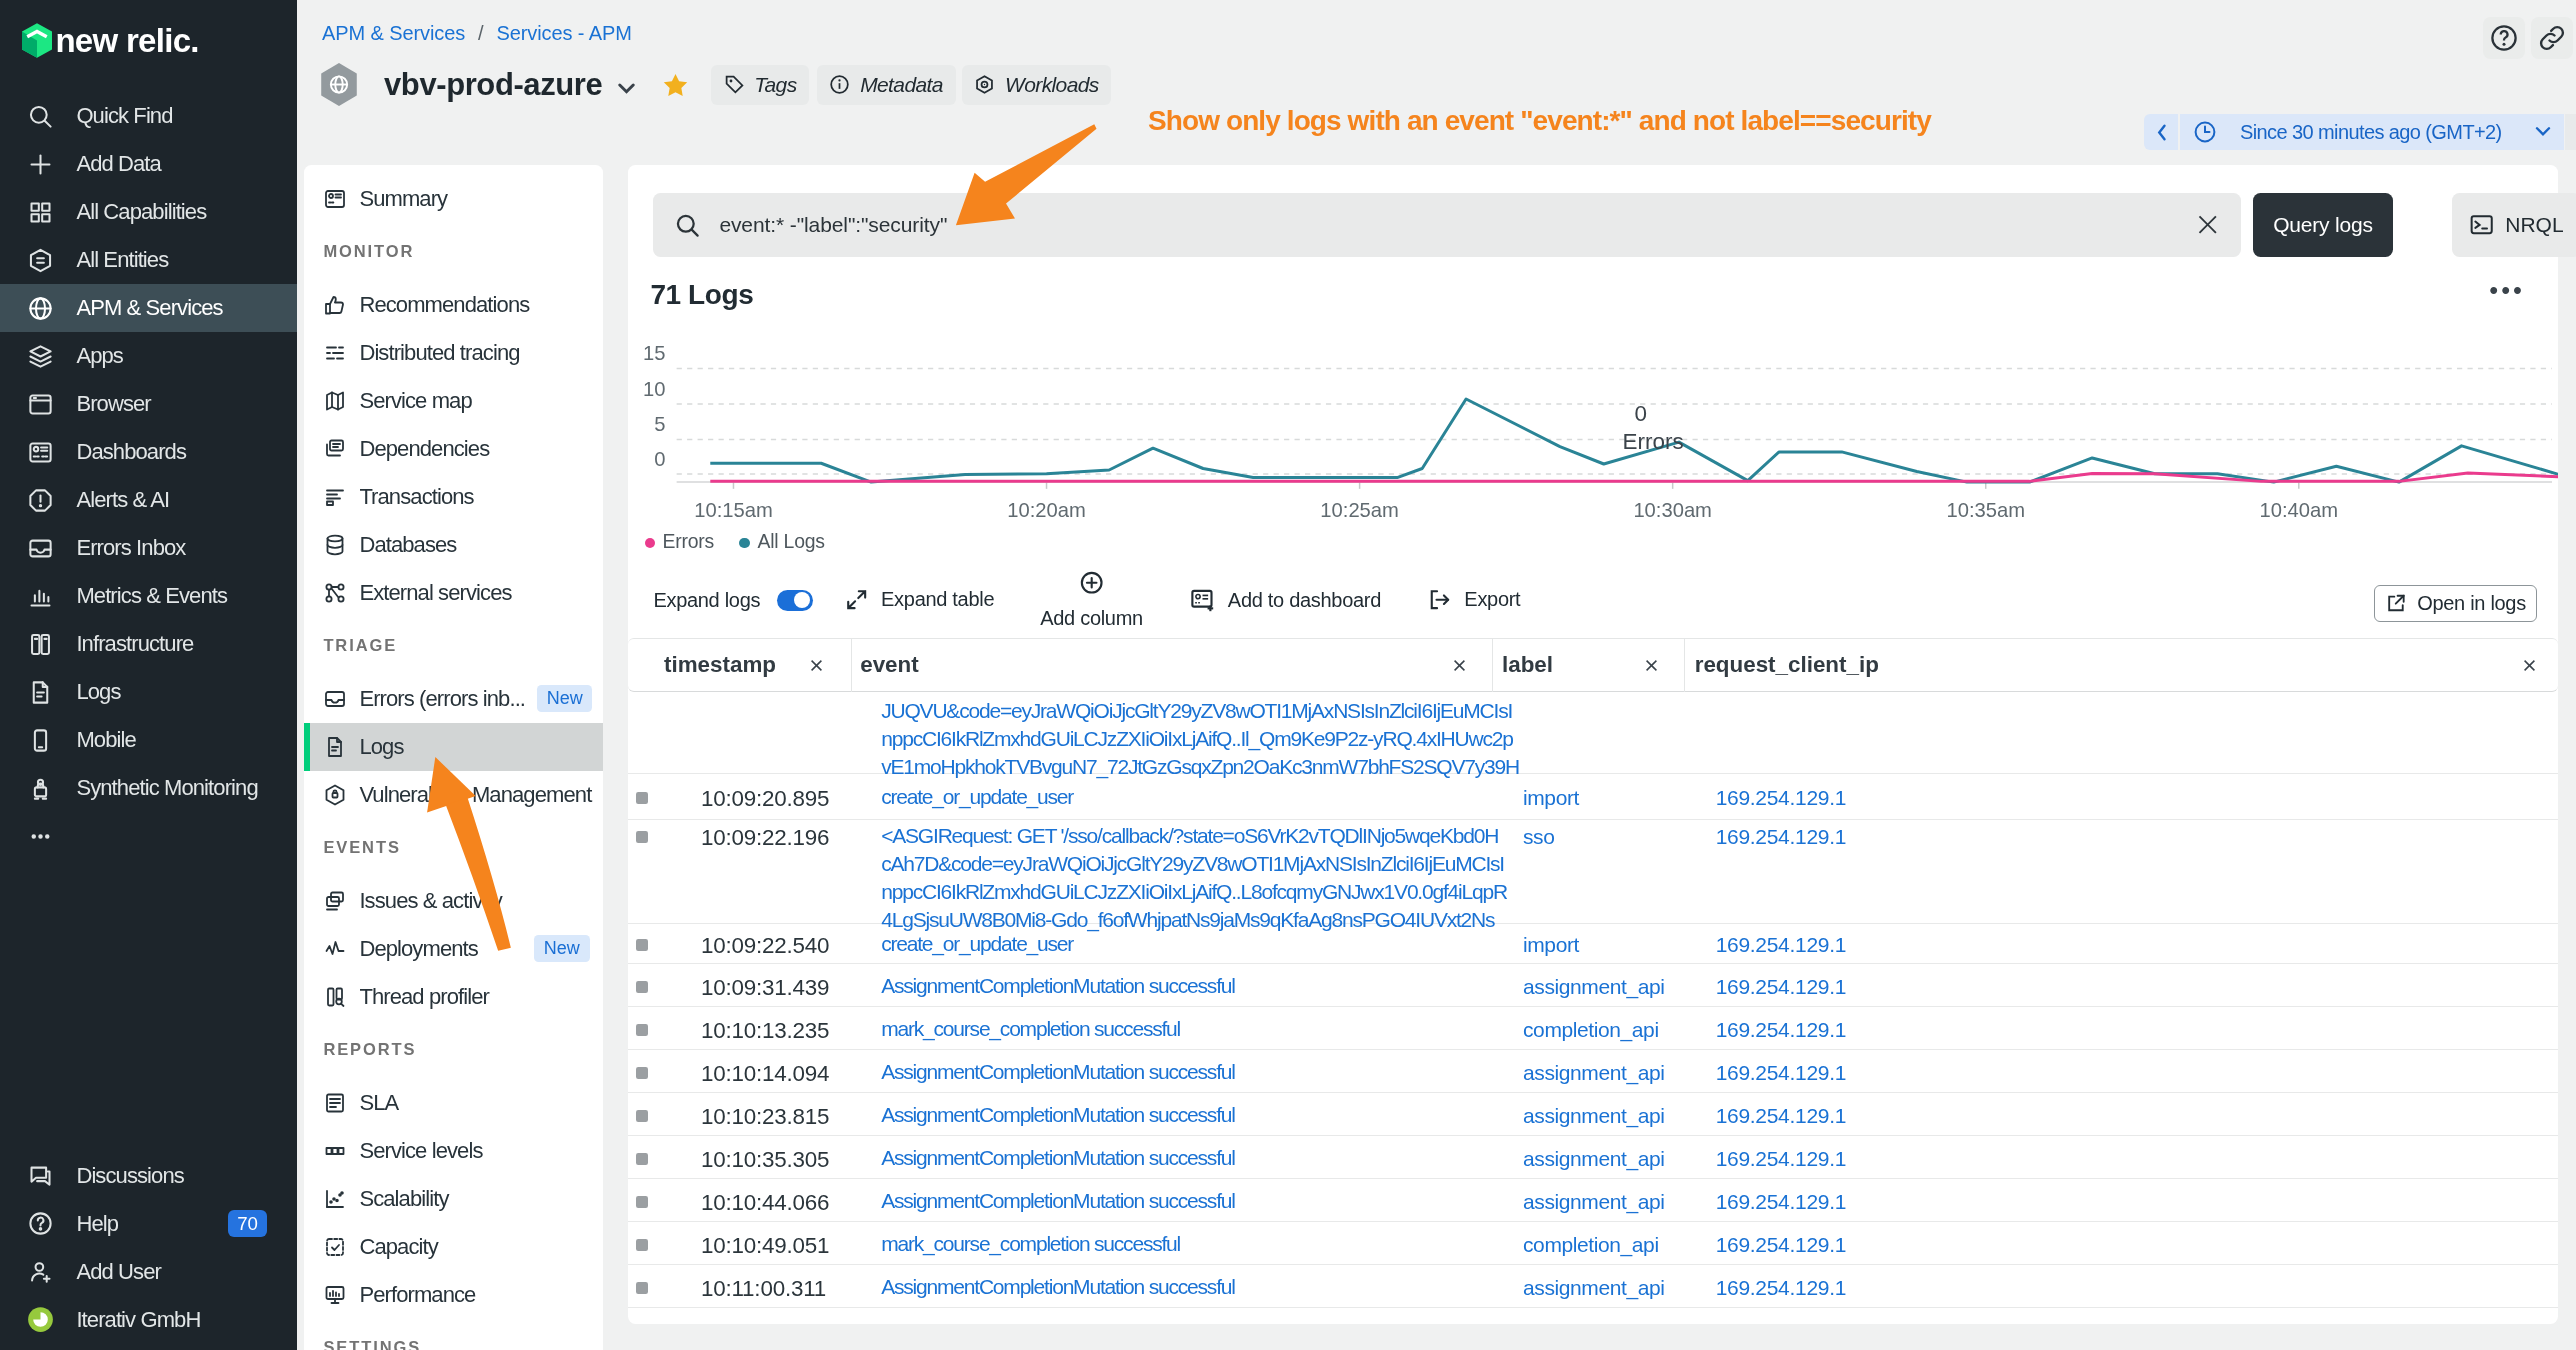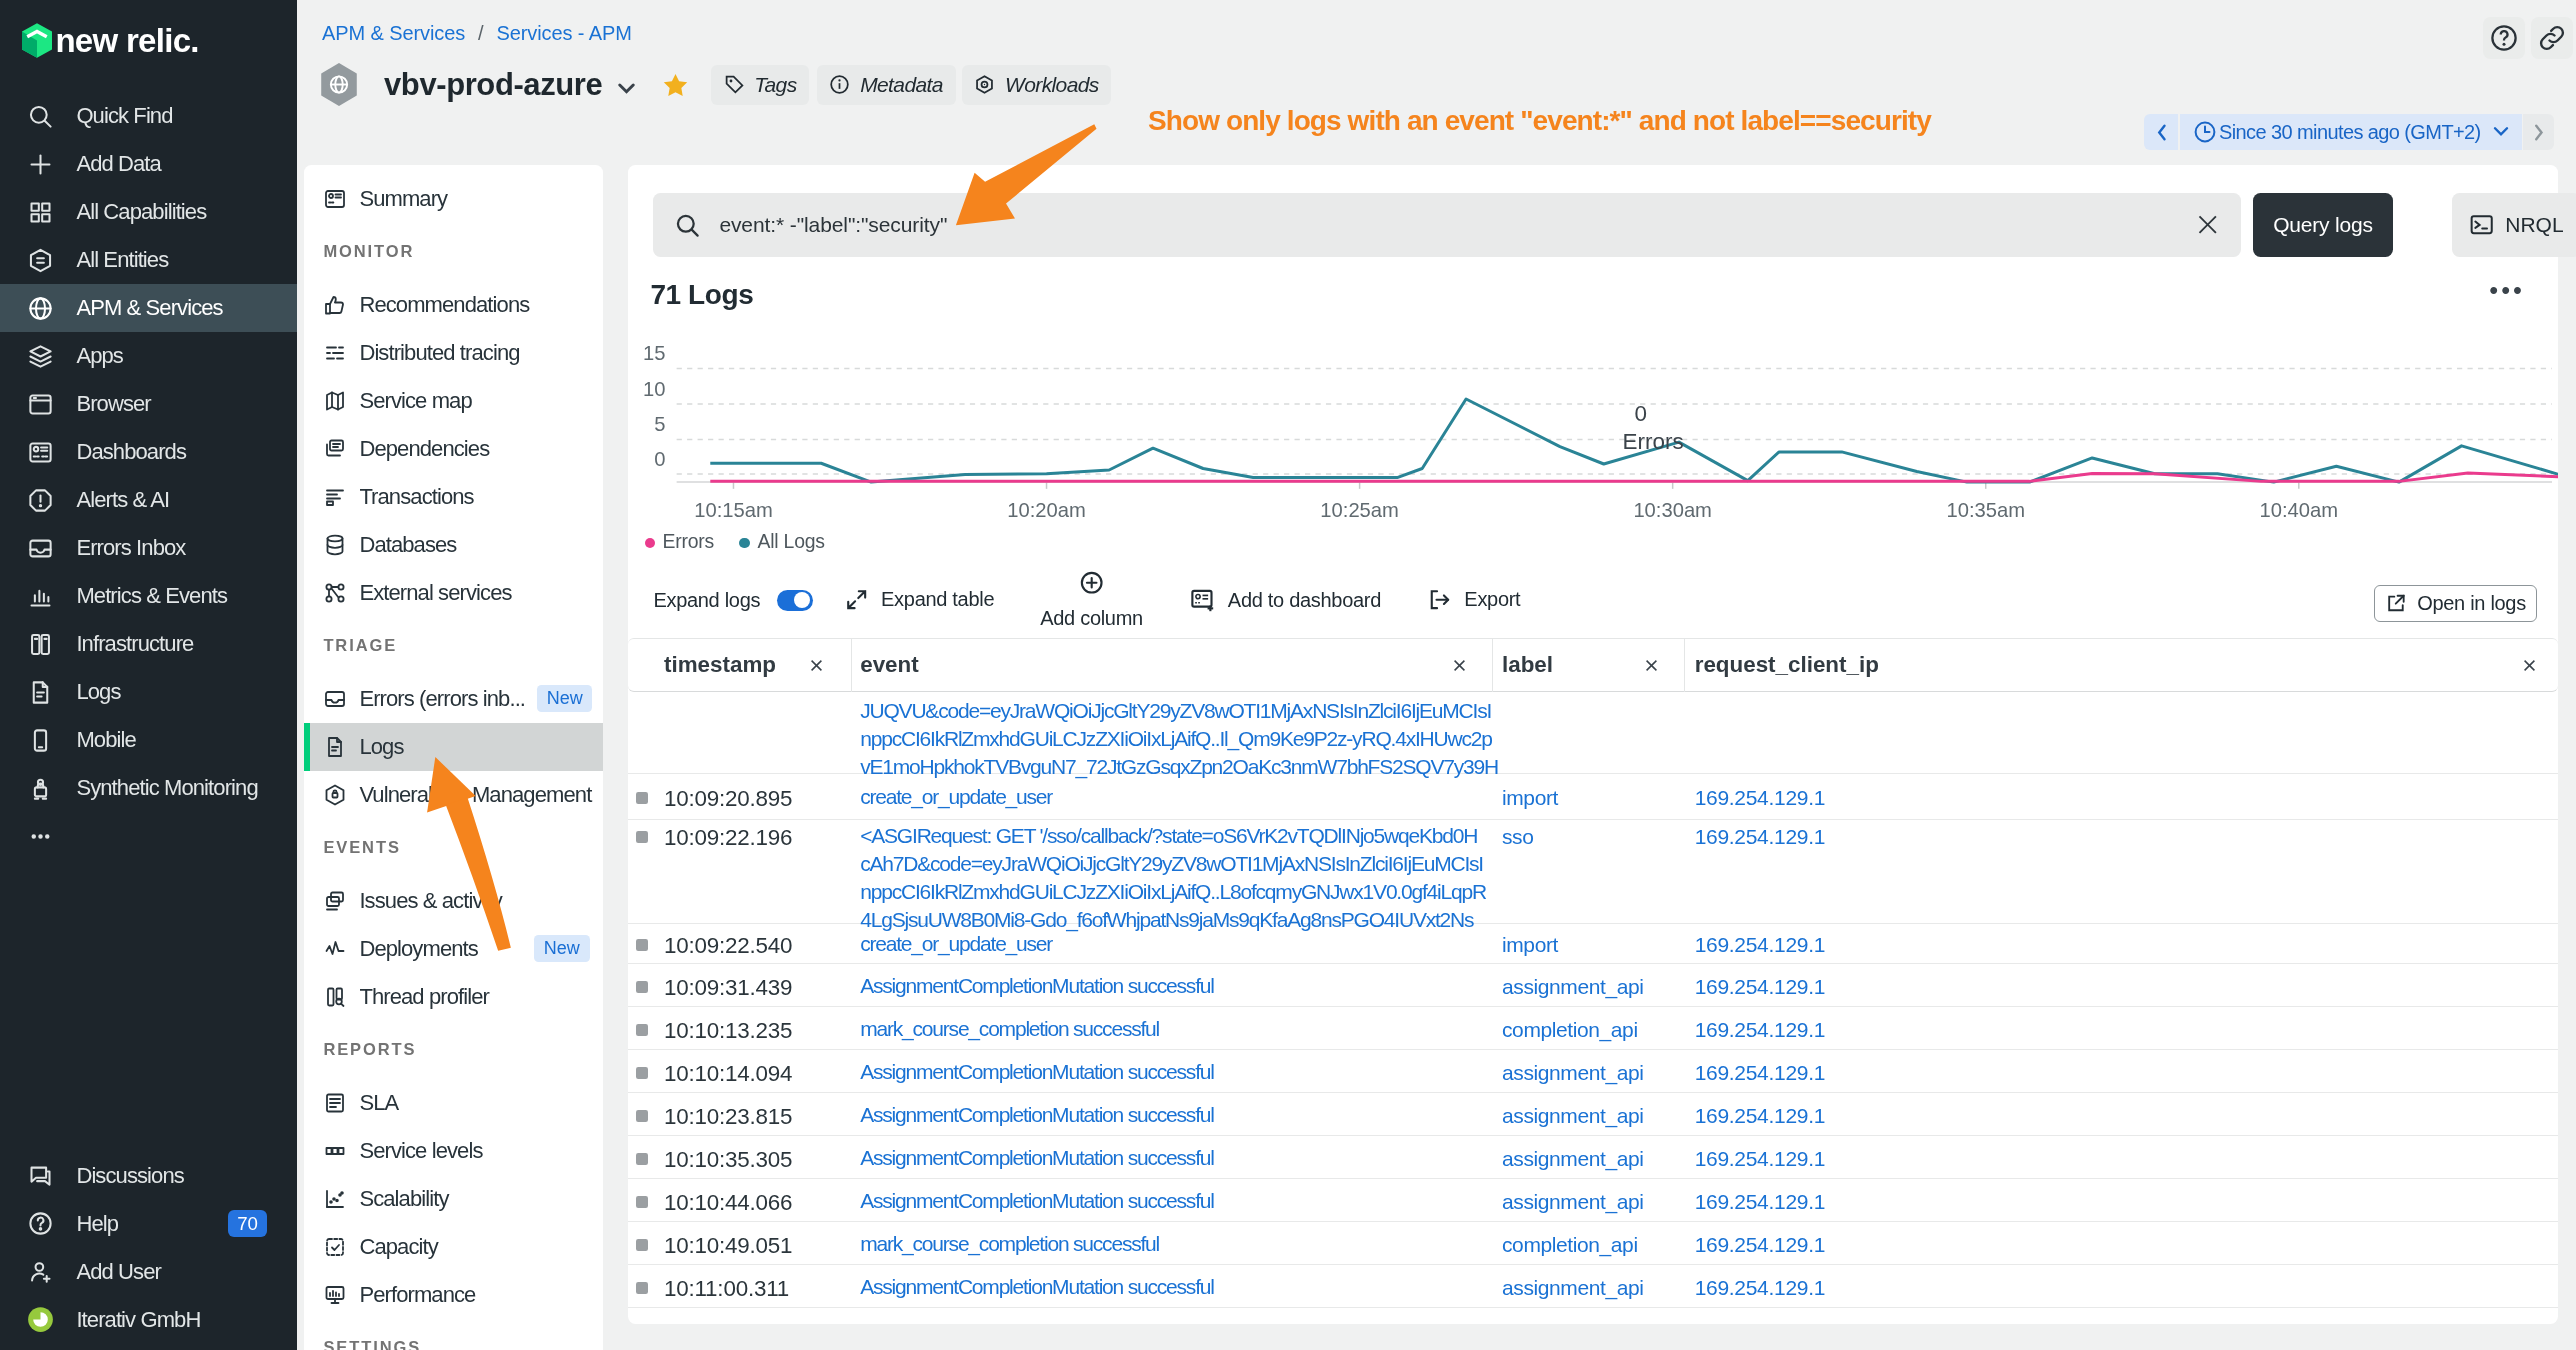--- a/index.html
+++ b/index.html
@@ -31,21 +31,21 @@
   .breadcrumb { position:absolute; left:322px; top:22.4px; font-size:20px; color:#5c656b; letter-spacing:-0.1px; }
   .breadcrumb a { color:#1a72d4; text-decoration:none; cursor:pointer; }
   .entity-row { position:absolute; left:319px; top:62px; height:45px; display:flex; align-items:center; }
   .entity-title { font-size:31px; font-weight:bold; color:#1f282e; margin-left:25px; letter-spacing:-0.4px; }
   .hdr-btn { display:inline-flex; align-items:center; gap:9.7px; height:40px; padding:0 12.7px; background:#e8eaea; border-radius:6px; font-size:21px; letter-spacing:-0.6px; color:#222b31; cursor:pointer;font-style:italic; }
   .iconbtn { position:absolute; width:42px; height:42px; background:#eaeceb; border-radius:7.5px; display:flex; align-items:center; justify-content:center; cursor:pointer; }
 
   .timepicker { position:absolute; left:2144px; top:114px; height:36px; display:flex; white-space:nowrap; }
   .tp-seg { background:#dbe7f9; display:flex; align-items:center; justify-content:center; cursor:pointer; }
   .tp-prev { width:34px; border-radius:6px 0 0 6px; margin-right:1.5px; }
-  .tp-main { padding:0 12px 0 13.5px; gap:2px; }
+  .tp-main { padding:0 12px 0 13.5px; gap:23px; }
   .tp-label { color:#1965c6; font-size:20px; letter-spacing:-0.6px; }
   .tp-next { width:31px; background:#e8eaeb; border-radius:0 6px 6px 0; margin-left:1.5px; }
 
   .annotation-text { position:absolute; left:1148px; top:105px; font-size:28px; font-weight:bold; color:#f5841d; letter-spacing:-0.9px; white-space:nowrap; }
 
   
   .card { position:absolute; left:628px; top:165px; width:1930px; height:1159px; background:#ffffff; border-radius:7.5px; z-index:1; }
   .searchbox { position:absolute; left:25.4px; top:28px; width:1588px; height:64px; background:#e9eaea; border-radius:7.5px; display:flex; align-items:center; }
   .search-text { font-size:21px; color:#2c3439; margin-left:18px; letter-spacing:-0.1px; }
   .search-clear { position:absolute; right:21px; top:19.4px; width:25.4px; height:25.4px; cursor:pointer; }
@@ -69,21 +69,21 @@
   .tbl-head { display:flex; height:54px; border-top:0.7px solid #e4e6e6; border-bottom:0.7px solid #d8dadb; align-items:center; font-weight:bold; font-size:22.4px; color:#323b42;border-radius:6px; }
   .th { position:relative; height:54px; display:flex; align-items:center; }
   .th .xw { margin-left:auto; cursor:pointer; display:flex; align-items:center; }
   .th-div { border-right:0.7px solid #e4e6e6; }
   .col-ts { width:224px; padding-left:36px; }
   .col-ev { width:641px; padding-left:8.2px; }
   .col-lb { width:192px; padding-left:9px; }
   .col-ip { flex:1; padding-left:9.7px; padding-right:18px; }
   .tbl-row { display:flex; border-bottom:0.7px solid #e8e9e9; position:relative; }
   .cell { font-size:21px; }
-  .cell-ts { width:224px; color:#2b353b; padding-left:36px; font-size:22.4px; letter-spacing:-0.2px; }
+  .cell-ts { width:224px; color:#2b353b; padding-left:52px; font-size:22.4px; letter-spacing:-0.2px;margin-left:21px; }
   .cell-ev { width:641px; }
   .cell-lb { width:192px; padding-left:9px; letter-spacing:-0.4px; }
   .cell-ip { flex:1; padding-left:9.7px; letter-spacing:-0.3px; }
   .blue { color:#1a72d4; cursor:pointer; }
   .ev-line { line-height:28px; white-space:nowrap; padding-left:8.2px; letter-spacing:-1.2px; }
   .rowbox { position:absolute; left:7.5px; width:12px; height:12px; border-radius:2.2px; background:#9b9fa2; }
 
   svg { display:block; }
   .nowrap { white-space:nowrap; }
   .overlay { position:absolute; left:0; top:0; pointer-events:none; z-index:5; }

